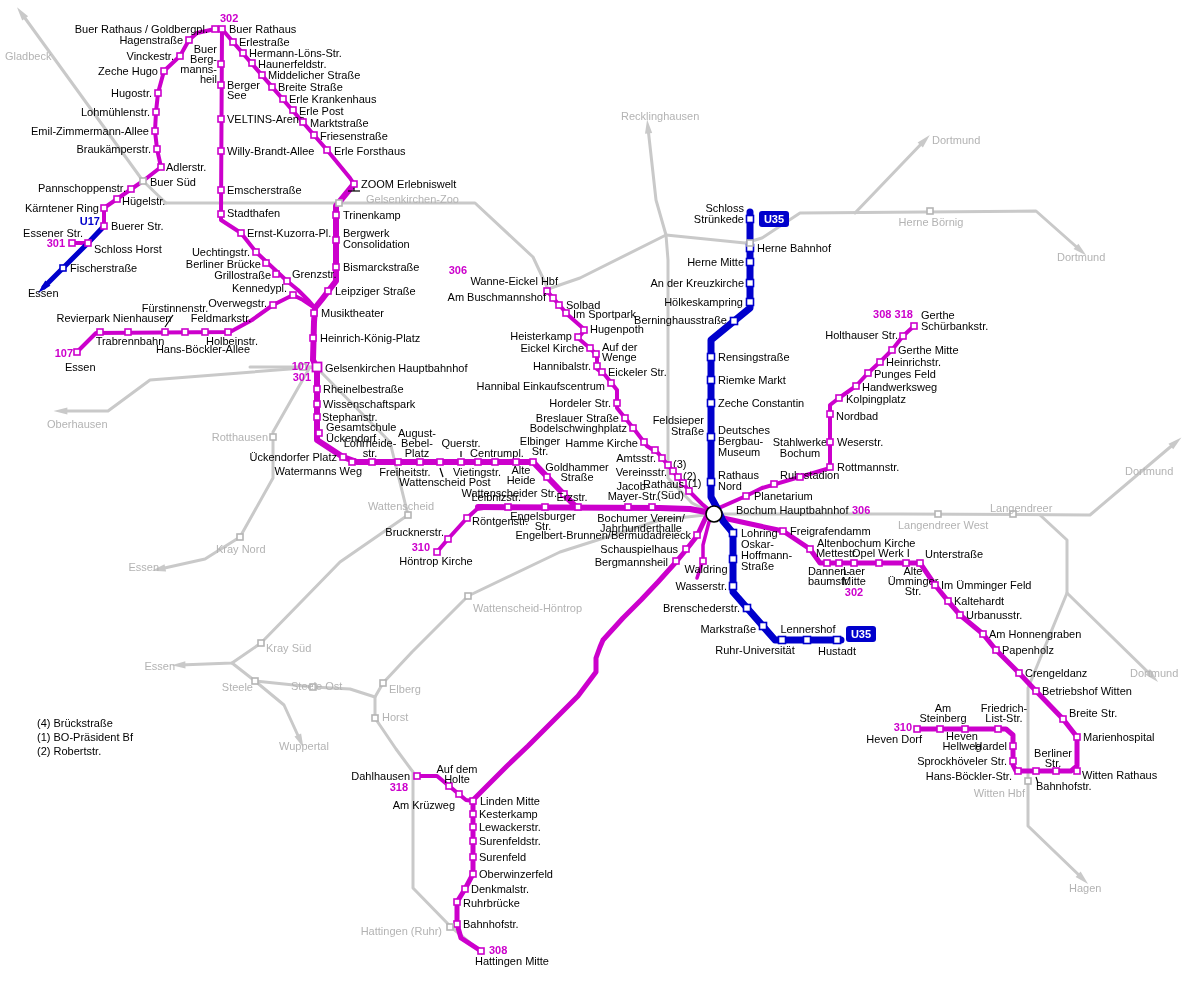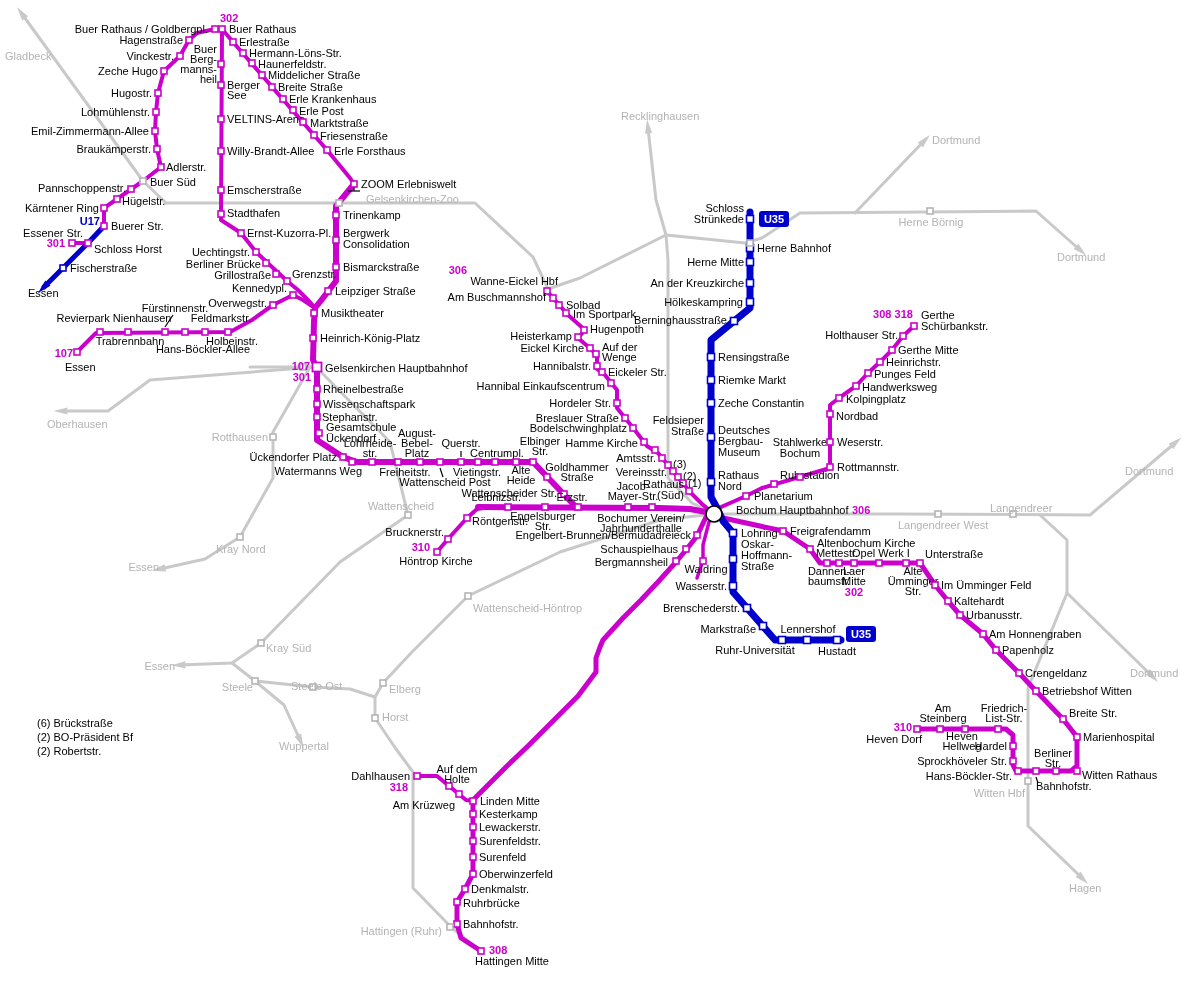--- a/index.html
+++ b/index.html
@@ -482,17 +482,17 @@
       <text x="442" y="935" fill="#b3b3b3" font-size="11" font-family="&quot;Liberation Sans&quot;,sans-serif" text-anchor="end" font-weight="normal"><tspan x="442" dy="0">Hattingen (Ruhr)</tspan></text>
       <text x="1025" y="797" fill="#b3b3b3" font-size="11" font-family="&quot;Liberation Sans&quot;,sans-serif" text-anchor="end" font-weight="normal"><tspan x="1025" dy="0">Witten Hbf</tspan></text>
       <text x="1069" y="892" fill="#b3b3b3" font-size="11" font-family="&quot;Liberation Sans&quot;,sans-serif" text-anchor="start" font-weight="normal"><tspan x="1069" dy="0">Hagen</tspan></text>
       <text x="1130" y="677" fill="#b3b3b3" font-size="11" font-family="&quot;Liberation Sans&quot;,sans-serif" text-anchor="start" font-weight="normal"><tspan x="1130" dy="0">Dortmund</tspan></text>
       <rect x="759" y="211" width="30" height="16" rx="3" fill="#0000cc"></rect>
       <text x="774" y="223" fill="#fff" font-size="11" font-family="&quot;Liberation Sans&quot;,sans-serif" text-anchor="middle" font-weight="bold"><tspan x="774" dy="0">U35</tspan></text>
       <rect x="846" y="626" width="30" height="16" rx="3" fill="#0000cc"></rect>
       <text x="861" y="638" fill="#fff" font-size="11" font-family="&quot;Liberation Sans&quot;,sans-serif" text-anchor="middle" font-weight="bold"><tspan x="861" dy="0">U35</tspan></text>
     </svg>
   <div id="footnotes">
-    <div>(6) Brückstraße</div>
-    <div>(2) BO-Präsident Bf</div>
+    <div>(4) Brückstraße</div>
+    <div>(1) BO-Präsident Bf</div>
     <div>(2) Robertstr.</div>
   </div>
 </div>
 
 </body></html>

